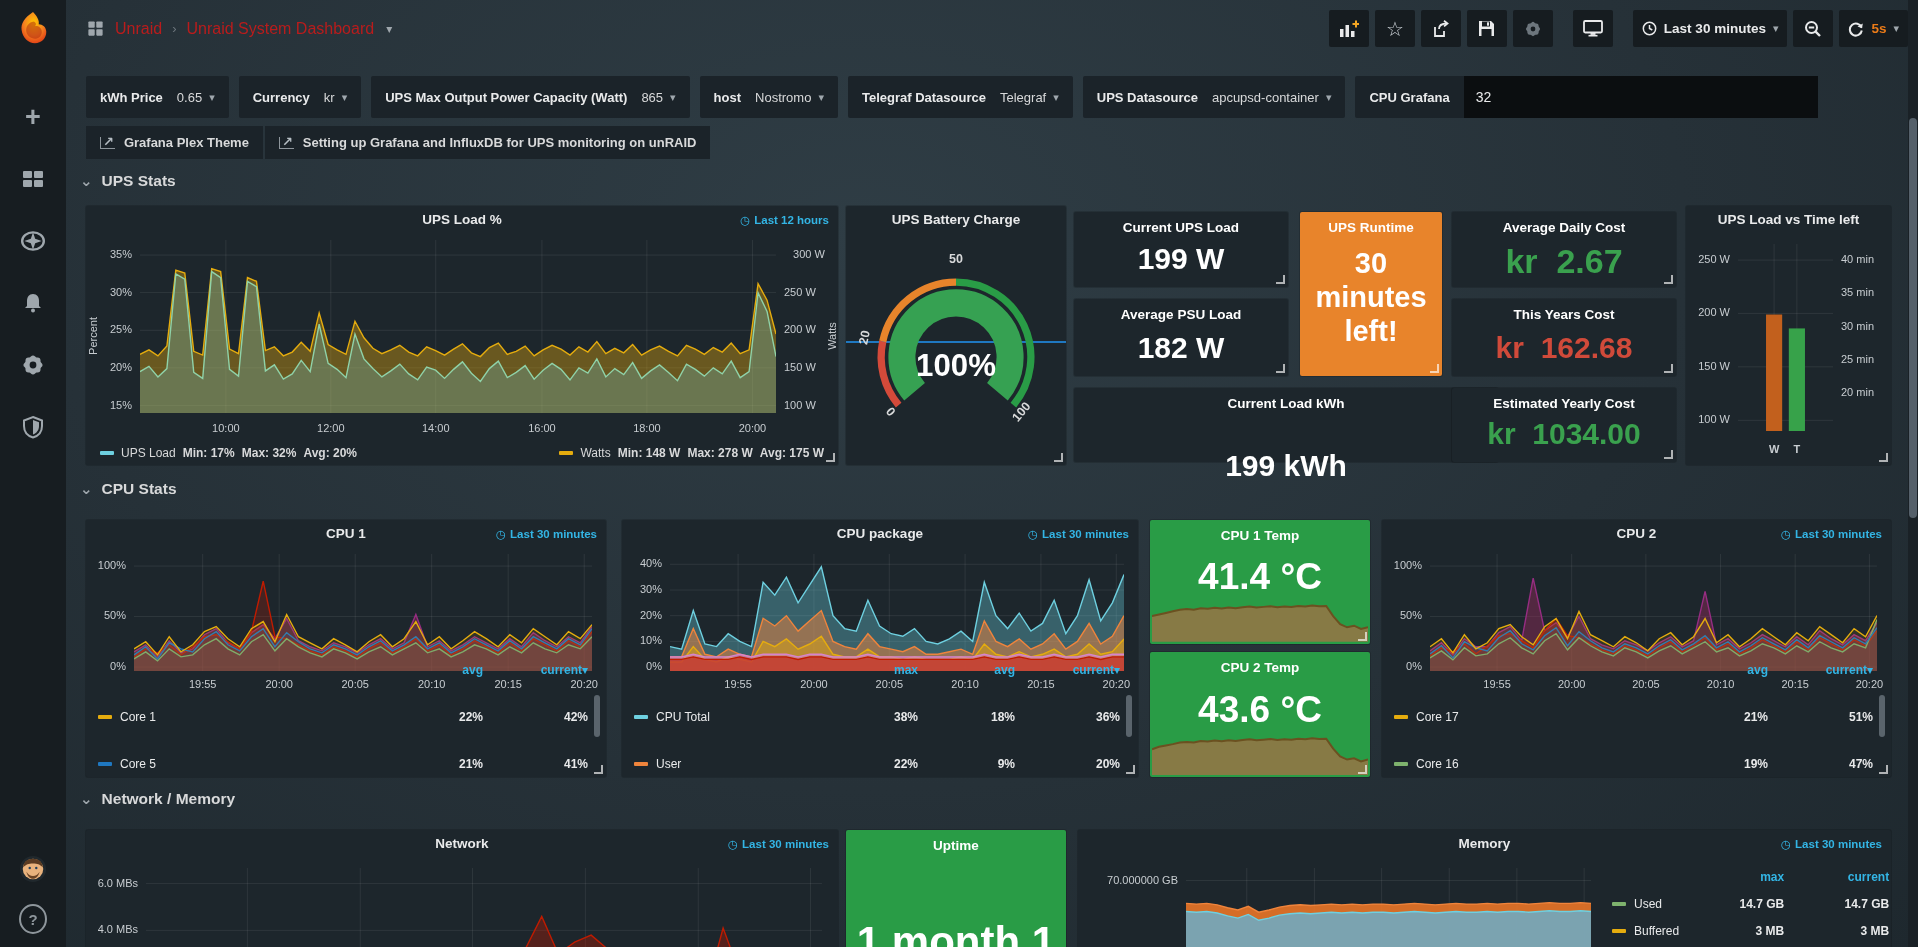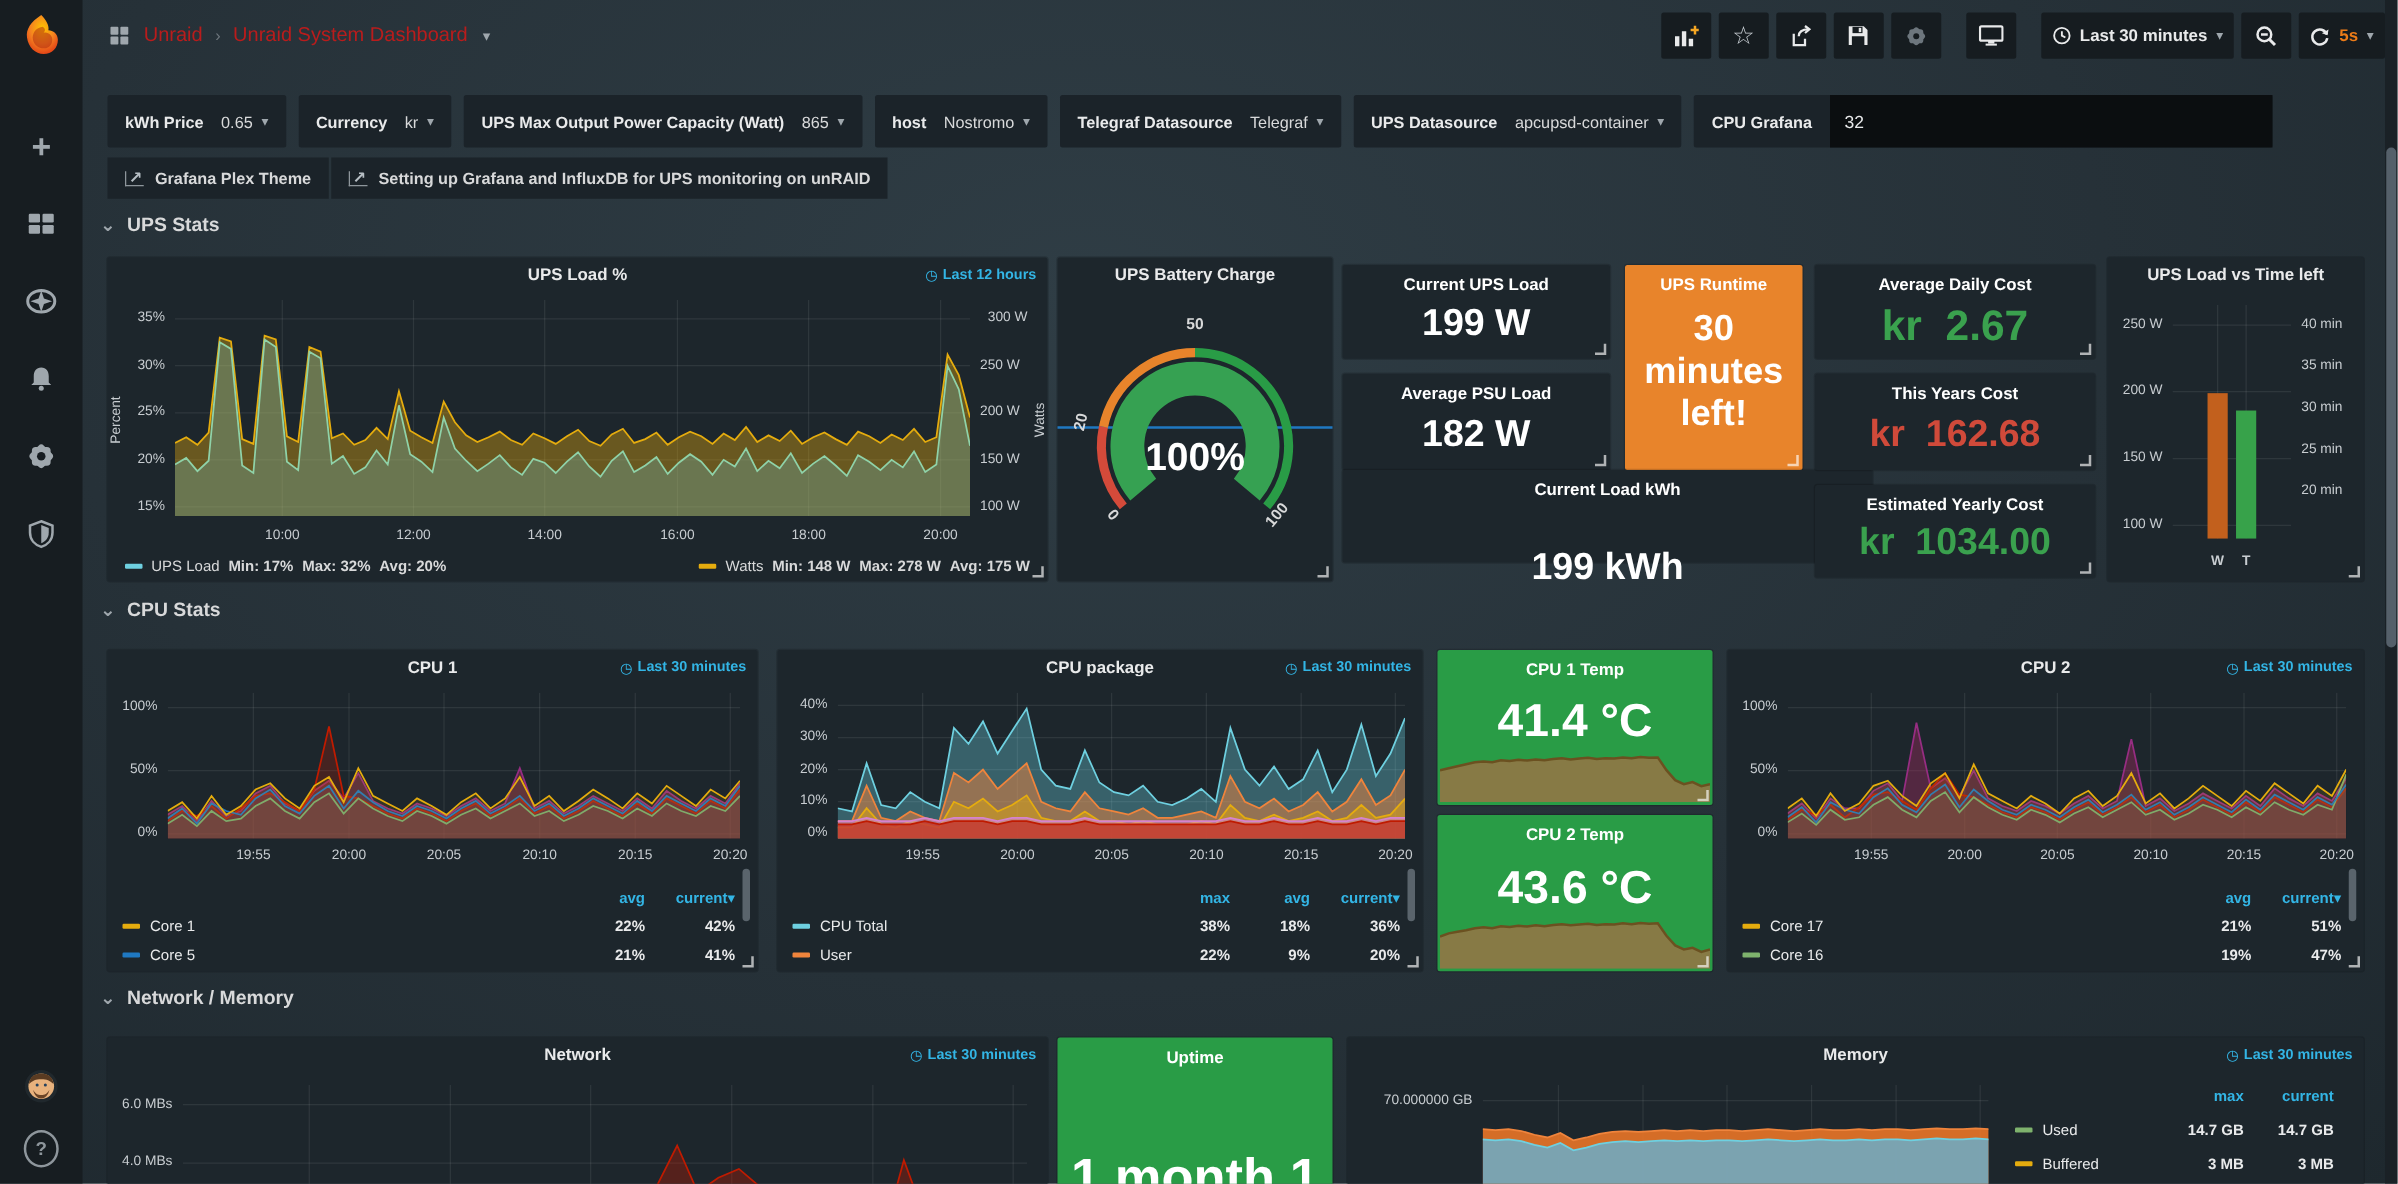--- a/index.html
+++ b/index.html
@@ -52,21 +52,21 @@
   .trange{position:absolute;top:7px;right:9px;font-size:11.5px;font-weight:700;color:#33b5e5;cursor:pointer;display:flex;gap:4px;align-items:center;z-index:4;}
   .plothost{position:absolute;}
   .ticklbl{position:absolute;font-size:11px;color:#c8cdd1;white-space:nowrap;}
   .axis-rot{position:absolute;font-size:11px;color:#c8cdd1;transform:rotate(-90deg);transform-origin:center;}
   
   .leg-ups{position:absolute;left:14px;right:14px;bottom:5px;display:flex;justify-content:space-between;font-size:12px;color:#d8d9da;}
   .leg-inline{display:flex;align-items:center;gap:7px;white-space:nowrap;}
   .swatch{display:inline-block;width:14px;height:4px;border-radius:1px;}
   .leg-stat{font-weight:700;}
   .leg-name{cursor:pointer;}
-  .leg-table{position:absolute;left:12px;right:18px;bottom:6px;display:grid;row-gap:9px;font-size:12px;color:#e9eaeb;align-items:center;}
+  .leg-table{position:absolute;left:12px;right:18px;bottom:6px;display:grid;row-gap:9px;font-size:12px;color:#e9eaeb;align-items:center;gap:33px;}
   .leg-hdr{color:#33b5e5;font-weight:700;text-align:right;}
   .leg-val{text-align:right;font-weight:700;}
   .leg-namecell{display:flex;align-items:center;gap:8px;}
   .leg-scroll{position:absolute;right:6px;width:6px;border-radius:3px;background:#5a646c;}
   
   .stat-title{position:absolute;top:8px;left:6px;right:6px;text-align:center;font-size:13.5px;font-weight:700;color:#ffffff;white-space:nowrap;}
   .stat-value{position:absolute;left:4px;right:4px;text-align:center;font-weight:700;color:#fff;}
   .bg-green{background:#299c46;}
   .bg-orange{background:#e8842b;}
   .val-green{color:#3aa14e;}
@@ -338,21 +338,21 @@
           <path d="M0.0,198.3 L14.1,190.4 L28.2,200.9 L42.3,183.9 L56.3,52.2 L70.4,57.4 L84.5,193.0 L98.6,199.6 L112.7,49.6 L126.8,54.8 L140.8,189.1 L154.9,197.0 L169.0,65.2 L183.1,71.7 L197.2,191.7 L211.3,185.2 L225.4,200.9 L239.4,194.3 L253.5,177.4 L267.6,193.0 L281.7,126.5 L295.8,181.3 L309.9,190.4 L323.9,198.3 L338.0,140.9 L352.1,169.6 L366.2,187.8 L380.3,197.0 L394.4,190.4 L408.5,182.6 L422.5,194.3 L436.6,200.9 L450.7,185.2 L464.8,191.7 L478.9,199.6 L493.0,189.1 L507.0,180.0 L521.1,195.7 L535.2,202.2 L549.3,186.5 L563.4,178.7 L577.5,198.3 L591.5,193.0 L605.6,183.9 L619.7,200.9 L633.8,190.4 L647.9,182.6 L662.0,189.1 L676.1,199.6 L690.1,185.2 L704.2,194.3 L718.3,176.1 L732.4,197.0 L746.5,187.8 L760.6,195.7 L774.6,181.3 L788.7,199.6 L802.8,190.4 L816.9,183.9 L831.0,193.0 L845.1,200.9 L859.2,182.6 L873.2,189.1 L887.3,198.3 L901.4,186.5 L915.5,194.3 L929.6,178.7 L943.7,197.0 L957.7,190.4 L971.8,75.7 L985.9,104.3 L1000.0,163.0" fill="none" stroke="#e5ac0e" stroke-width="1.4" vector-effect="non-scaling-stroke"></path>
           <path d="M0,300 L0.0,228.3 L14.1,219.1 L28.2,237.4 L42.3,223.0 L56.3,58.7 L70.4,67.8 L84.5,229.6 L98.6,240.0 L112.7,54.8 L126.8,65.2 L140.8,224.3 L154.9,236.1 L169.0,71.7 L183.1,80.9 L197.2,227.0 L211.3,216.5 L225.4,241.3 L239.4,232.2 L253.5,208.7 L267.6,228.3 L281.7,146.1 L295.8,213.9 L309.9,224.3 L323.9,238.7 L338.0,163.0 L352.1,206.1 L366.2,223.0 L380.3,237.4 L394.4,227.0 L408.5,215.2 L422.5,232.2 L436.6,242.6 L450.7,220.4 L464.8,225.7 L478.9,240.0 L493.0,224.3 L507.0,211.3 L521.1,230.9 L535.2,245.2 L549.3,223.0 L563.4,210.0 L577.5,238.7 L591.5,229.6 L605.6,217.8 L619.7,241.3 L633.8,225.7 L647.9,213.9 L662.0,224.3 L676.1,242.6 L690.1,221.7 L704.2,230.9 L718.3,206.1 L732.4,237.4 L746.5,223.0 L760.6,233.5 L774.6,212.6 L788.7,240.0 L802.8,227.0 L816.9,216.5 L831.0,229.6 L845.1,243.9 L859.2,215.2 L873.2,224.3 L887.3,236.1 L901.4,221.7 L915.5,232.2 L929.6,210.0 L943.7,238.7 L957.7,228.3 L971.8,91.3 L985.9,123.9 L1000.0,202.2 L1000,300 Z" fill="rgba(110,208,224,0.25)" stroke="none"></path>
           <path d="M0.0,228.3 L14.1,219.1 L28.2,237.4 L42.3,223.0 L56.3,58.7 L70.4,67.8 L84.5,229.6 L98.6,240.0 L112.7,54.8 L126.8,65.2 L140.8,224.3 L154.9,236.1 L169.0,71.7 L183.1,80.9 L197.2,227.0 L211.3,216.5 L225.4,241.3 L239.4,232.2 L253.5,208.7 L267.6,228.3 L281.7,146.1 L295.8,213.9 L309.9,224.3 L323.9,238.7 L338.0,163.0 L352.1,206.1 L366.2,223.0 L380.3,237.4 L394.4,227.0 L408.5,215.2 L422.5,232.2 L436.6,242.6 L450.7,220.4 L464.8,225.7 L478.9,240.0 L493.0,224.3 L507.0,211.3 L521.1,230.9 L535.2,245.2 L549.3,223.0 L563.4,210.0 L577.5,238.7 L591.5,229.6 L605.6,217.8 L619.7,241.3 L633.8,225.7 L647.9,213.9 L662.0,224.3 L676.1,242.6 L690.1,221.7 L704.2,230.9 L718.3,206.1 L732.4,237.4 L746.5,223.0 L760.6,233.5 L774.6,212.6 L788.7,240.0 L802.8,227.0 L816.9,216.5 L831.0,229.6 L845.1,243.9 L859.2,215.2 L873.2,224.3 L887.3,236.1 L901.4,221.7 L915.5,232.2 L929.6,210.0 L943.7,238.7 L957.7,228.3 L971.8,91.3 L985.9,123.9 L1000.0,202.2" fill="none" stroke="#8fd2a8" stroke-width="1.4" vector-effect="non-scaling-stroke"></path>
         </svg>
       </div>
       <div class="ticklbl" style="left: 0px; width: 42px; text-align: right; top: calc(8.7% - 1.61px);">35%</div>
       <div class="ticklbl" style="left: 0px; width: 42px; text-align: right; top: calc(30.4% - 8.12px);">30%</div>
       <div class="ticklbl" style="left: 0px; width: 42px; text-align: right; top: calc(52.2% - 14.66px);">25%</div>
       <div class="ticklbl" style="left: 0px; width: 42px; text-align: right; top: calc(73.9% - 21.17px);">20%</div>
       <div class="ticklbl" style="left: 0px; width: 42px; text-align: right; top: calc(95.7% - 27.71px);">15%</div>
-      <div class="ticklbl" style="right: 12px; width: 50px; text-align: right; top: calc(8.7% - 1.61px);">300 W</div>
+      <div class="ticklbl" style="right: 0px; width: 50px; text-align: center; top: calc(8.7% - 1.61px);">300 W</div>
       <div class="ticklbl" style="right: 0px; width: 50px; text-align: left; top: calc(30.4% - 8.12px);">250 W</div>
       <div class="ticklbl" style="right: 0px; width: 50px; text-align: left; top: calc(52.2% - 14.66px);">200 W</div>
       <div class="ticklbl" style="right: 0px; width: 50px; text-align: left; top: calc(73.9% - 21.17px);">150 W</div>
       <div class="ticklbl" style="right: 0px; width: 50px; text-align: left; top: calc(95.7% - 27.71px);">100 W</div>
       <div class="ticklbl" style="bottom: 1px; left: calc(13.5% + 35.42px); transform: translateX(-50%);">10:00</div>
       <div class="ticklbl" style="bottom: 1px; left: calc(30% + 17.6px); transform: translateX(-50%);">12:00</div>
       <div class="ticklbl" style="bottom: 1px; left: calc(46.5% - 0.22px); transform: translateX(-50%);">14:00</div>
       <div class="ticklbl" style="bottom: 1px; left: calc(63.2% - 18.256px); transform: translateX(-50%);">16:00</div>
       <div class="ticklbl" style="bottom: 1px; left: calc(79.7% - 36.076px); transform: translateX(-50%);">18:00</div>
       <div class="ticklbl" style="bottom: 1px; left: calc(96.3% - 54.004px); transform: translateX(-50%);">20:00</div>
@@ -400,21 +400,21 @@
   <div class="stat-value" style="top:30px;font-size:30px;">199 W</div>
 </section>
 <section class="panel" style="left:1074px;top:299px;width:214px;height:77px;">
   <div class="stat-title">Average PSU Load</div>
   <div class="stat-value" style="top:32px;font-size:30px;">182 W</div>
 </section>
 <section class="panel bg-orange" style="left:1300px;top:212px;width:142px;height:164px;">
   <div class="stat-title">UPS Runtime</div>
   <div class="stat-value" style="top:34px;font-size:29px;line-height:1.18;">30 minutes left!</div>
 </section>
-<section class="panel" style="left:1074px;top:376px;width:424px;height:74px;">
+<section class="panel" style="left:1074px;top:388px;width:424px;height:74px;">
   <div class="stat-title">Current Load kWh</div>
   <div class="stat-value" style="top:29px;font-size:30px;margin-top:32px;">199 kWh</div>
 </section>
 <section class="panel" style="left:1452px;top:212px;width:224px;height:75px;">
   <div class="stat-title">Average Daily Cost</div>
   <div class="stat-value val-green" style="top:30px;font-size:34px;">
     <span>kr</span>&nbsp;&nbsp;<span>2.67</span>
   </div>
 </section>
 <section class="panel" style="left:1452px;top:299px;width:224px;height:77px;">

